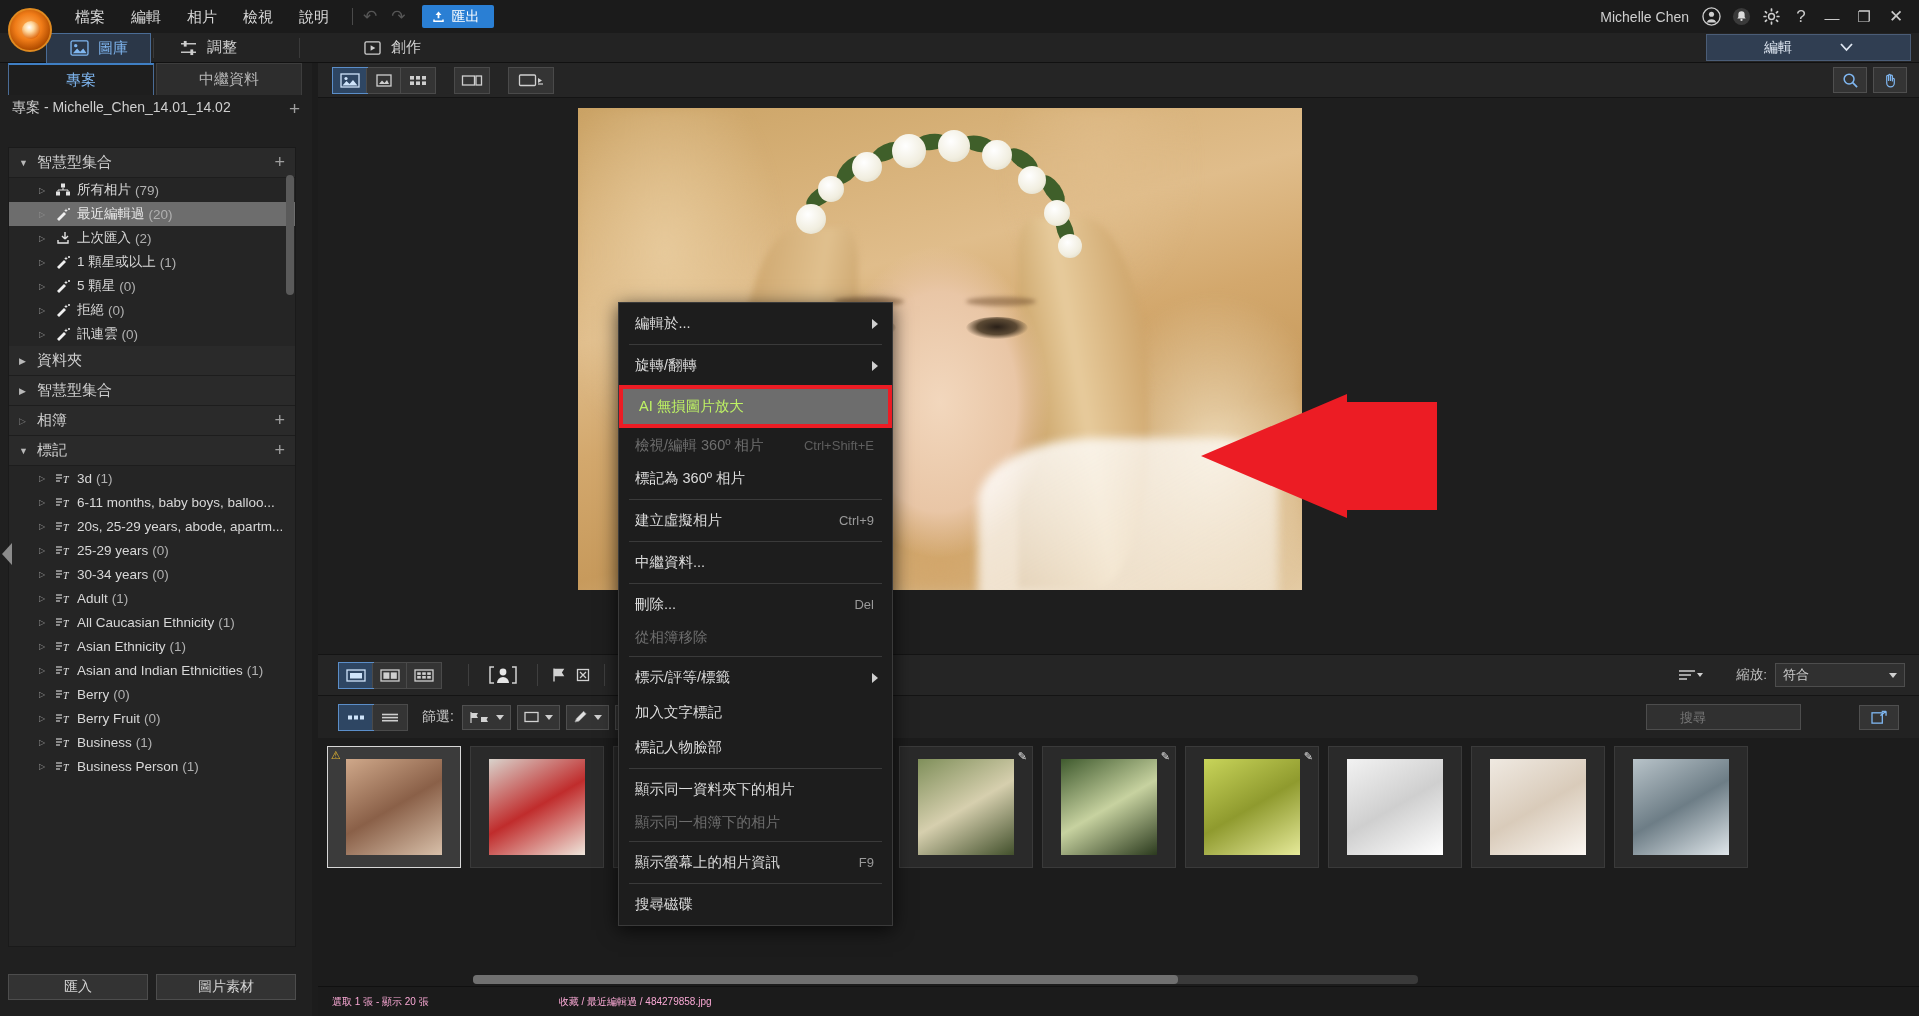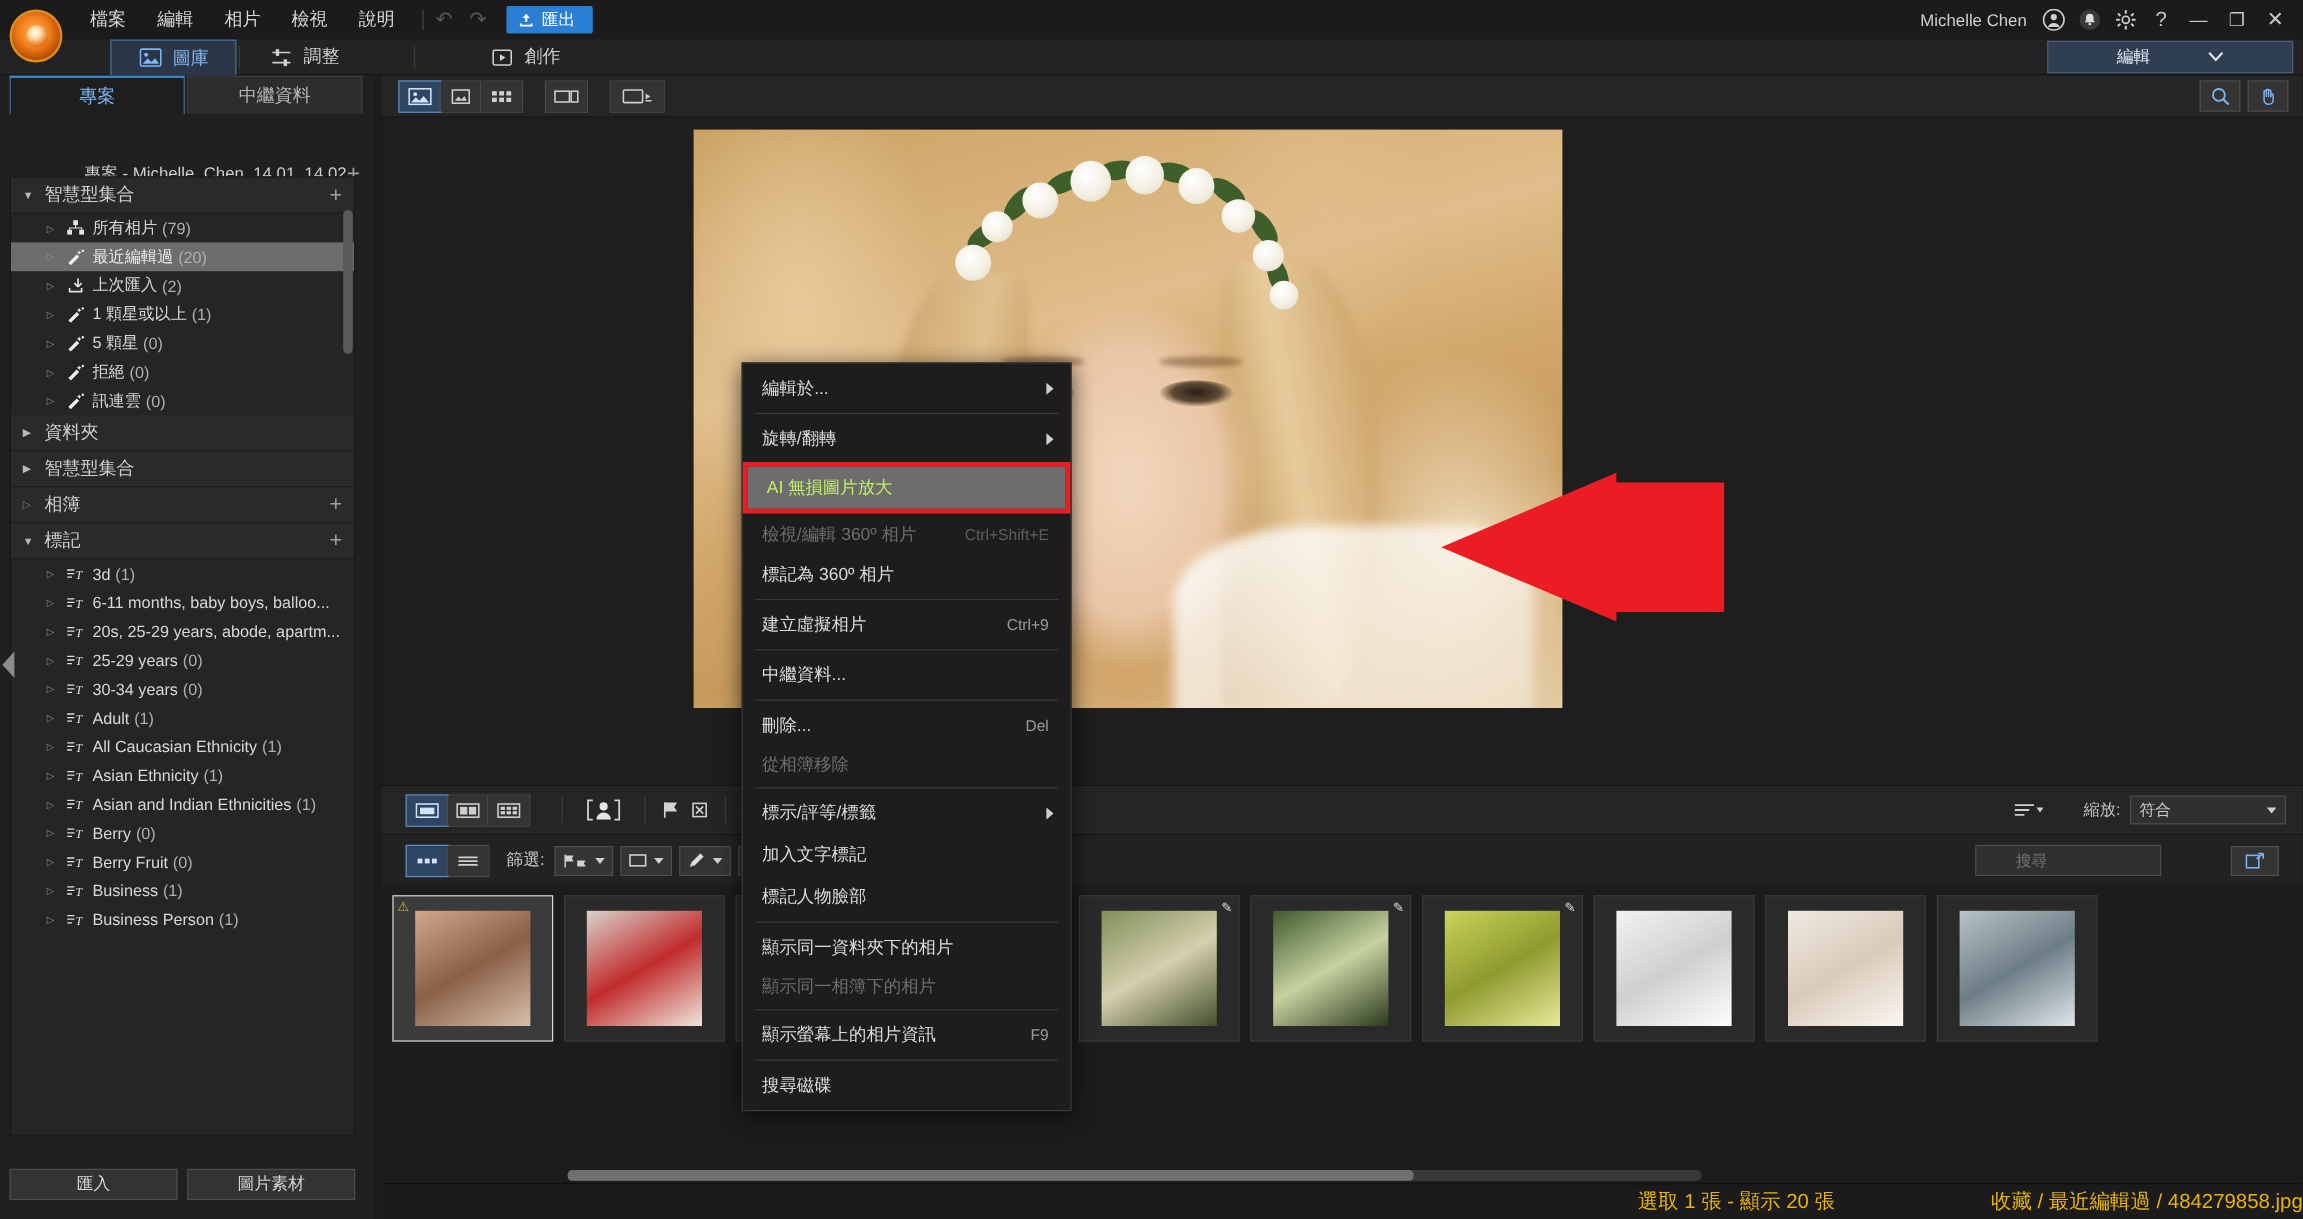--- a/index.html
+++ b/index.html
@@ -28,33 +28,33 @@
   .tb-right{position:absolute;right:8px;top:0;height:33px;display:flex;align-items:center;gap:2px;}
   .user-name{font-size:14px;color:#cfcfcf;margin-right:6px;}
   .ico-btn{width:28px;height:28px;display:flex;align-items:center;justify-content:center;color:#c9c9c9;cursor:pointer;border-radius:2px;}
   .ico-btn.win{width:30px;}
 
   
   .modebar{position:absolute;left:0;top:33px;width:1919px;height:30px;background:#232323;border-bottom:1px solid #111;display:flex;align-items:center;}
   .mode{height:30px;display:flex;align-items:center;gap:9px;padding:0 22px;font-size:15px;color:#cfcfcf;cursor:pointer;}
   .mode.active{background:#2b3748;color:#7fb6f0;border:1px solid #4a6c96;border-bottom:none;height:30px;}
   .mode .gi{width:20px;height:18px;display:flex;align-items:center;justify-content:center;}
-  .mode-first{margin-left:92px;}
+  .mode-first{margin-left:46px;}
   .mode-sep{width:1px;height:20px;background:#3a3a3a;margin:0 2px;}
   .edit-dropdown{position:absolute;right:8px;top:34px;width:205px;height:27px;background:#303e52;border:1px solid #4b5d77;
       display:flex;align-items:center;justify-content:center;gap:48px;font-size:14px;color:#dfe7f2;cursor:pointer;}
 
   
   .left{position:absolute;left:0;top:63px;width:312px;height:953px;background:#202020;}
   .panel-tabs{display:flex;height:32px;margin:0 8px;}
   .ptab{flex:1;display:flex;align-items:center;justify-content:center;font-size:15px;color:#b6b6b6;background:#2d2d2d;
         border:1px solid #3d3d3d;border-bottom:none;cursor:pointer;margin-right:2px;}
   .ptab.active{background:#1e1e1e;color:#7fb6f0;border-color:#4a6c96;border-top:2px solid #3f7fc4;}
-  .proj-head{height:26px;display:flex;align-items:center;justify-content:flex-end;padding:0 12px 0 12px;
-        font-size:14px;color:#cfcfcf;background:#202020;margin-top:37px;}
+  .proj-head{height:26px;display:flex;align-items:center;justify-content:space-between;padding:0 12px 0 12px;
+        font-size:14px;color:#cfcfcf;background:#202020;}
   .plus{color:#9f9f9f;font-size:19px;line-height:1;cursor:pointer;}
   .tree{position:absolute;left:8px;top:84px;width:288px;height:800px;overflow:hidden;background:#252525;border:1px solid #1a1a1a;}
   .grp{height:30px;display:flex;align-items:center;padding-left:10px;font-size:15px;color:#cfcfcf;
        background:#2a2a2a;border-bottom:1px solid #1d1d1d;cursor:pointer;}
   .grp .tri{width:18px;font-size:9px;color:#b9b9b9;}
   .grp .plus2{margin-left:auto;margin-right:10px;color:#9f9f9f;font-size:18px;}
   .row{height:24px;display:flex;align-items:center;font-size:13.5px;color:#d8d8d8;padding-left:30px;cursor:pointer;}
   .row.sel{background:#6d6d6d;color:#e8e8e8;}
   .row .tri{width:16px;font-size:8px;color:#8f8f8f;}
   .row .ic{width:22px;display:flex;align-items:center;justify-content:flex-start;color:#e3e3e3;}
@@ -142,21 +142,21 @@
   .thumb.sel{border-color:#d8d8d8;background:#3b3b3b;}
   .thumb .pic{width:96px;height:96px;}
   .warnbadge{position:absolute;left:3px;top:2px;color:#e8b830;font-size:11px;}
   .tagbadge{position:absolute;right:5px;top:3px;color:#e0e0e0;font-size:11px;}
   .thumbscroll{position:absolute;left:0;bottom:32px;width:1601px;height:9px;}
   .ts-track{position:absolute;left:155px;top:0;width:945px;height:9px;background:#3a3a3a;border-radius:4px;}
   .ts-thumb{position:absolute;left:155px;top:0;width:705px;height:9px;background:#707070;border-radius:4px;}
 
   
   .statusbar{position:absolute;left:0;bottom:0;width:1601px;height:30px;background:#1b1b1b;border-top:1px solid #101010;
-     display:flex;align-items:center;font-size:17px;color:#eab308;justify-content:flex-end;}
+     display:flex;align-items:center;font-size:10px;color:#f9a8d4;}
   .sb1{margin-left:14px;}
   .sb2{margin-left:130px;}
 
   
   .ctxmenu{position:absolute;left:618px;top:302px;width:275px;background:#1d1d1d;border:1px solid #3a3a3a;z-index:40;
       box-shadow:0 4px 18px rgba(0,0,0,.7);padding:3px 0;}
   .cmi{height:35px;display:flex;align-items:center;padding:0 14px 0 16px;font-size:14.5px;color:#dcdcdc;cursor:pointer;position:relative;}
   .cmi .shortcut{margin-left:auto;font-size:13px;color:#9a9a9a;padding-right:4px;}
   .cmi .subarrow{margin-left:auto;width:0;height:0;border-top:5px solid transparent;border-bottom:5px solid transparent;border-left:6px solid #cfcfcf;}
   .cmi.disabled{color:#6e6e6e;cursor:default;}

